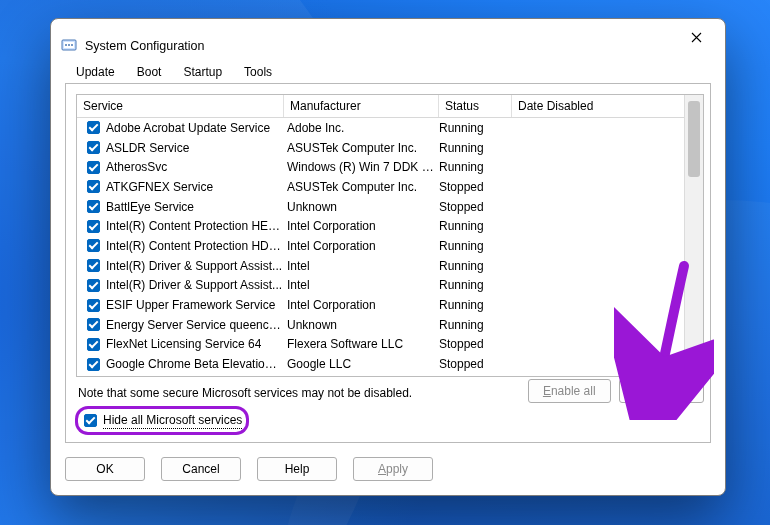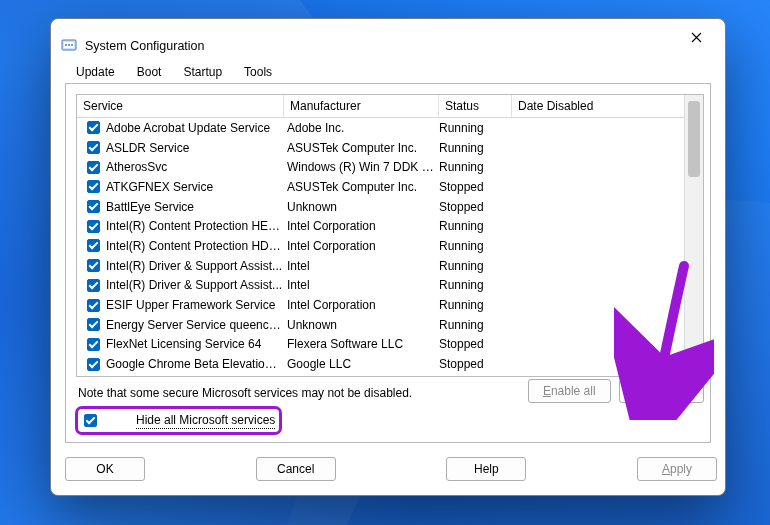--- a/index.html
+++ b/index.html
@@ -206,29 +206,28 @@
 
   .hide-ms {
     display: inline-flex;
     align-items: center;
     margin: 6px 0 0 2px;
     padding: 2px 4px 2px 2px;
   }
   .hide-ms .lbl { border-bottom: 1px dotted #000; padding-bottom: 1px; }
   .hide-highlight {
     box-shadow: 0 0 0 3px #9a17d6;
-    border-radius: 4px;
-    gap: 33px;
+    border-radius: 10px;
   }
 
   .dlg-buttons {
     display: flex;
-    justify-content: space-between;
-    gap: 10px;
-    padding: 14px 8px 14px 14px;
+    justify-content: flex-start;
+    gap: 16px;
+    padding: 14px 14px 14px 14px;
   }
   .dlg-buttons .w-btn { min-width: 80px; }
 
   
   .arrow {
     position: absolute;
     left: 614px;
     top: 260px;
     pointer-events: none;
   }

